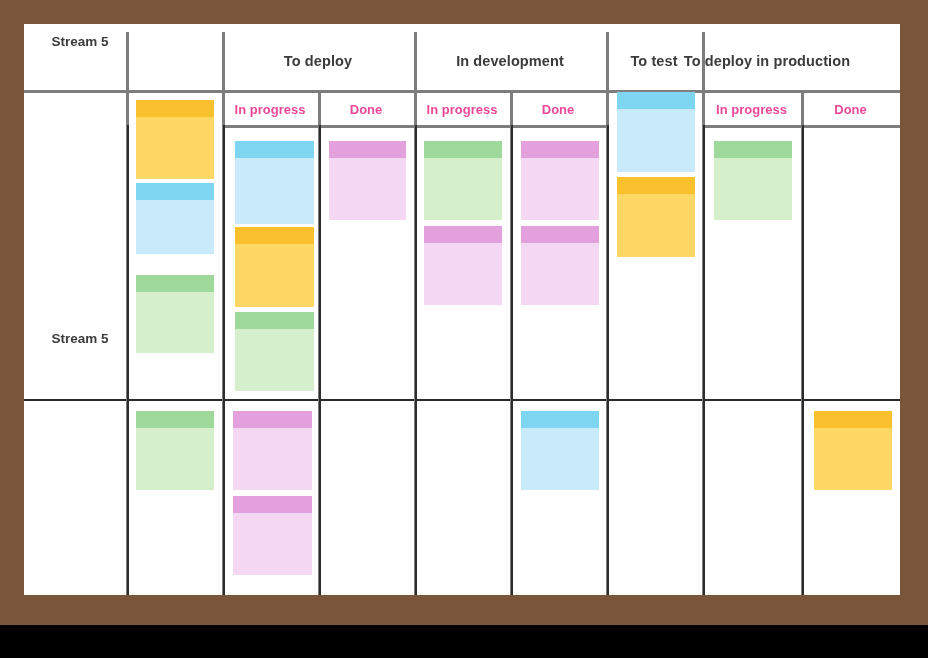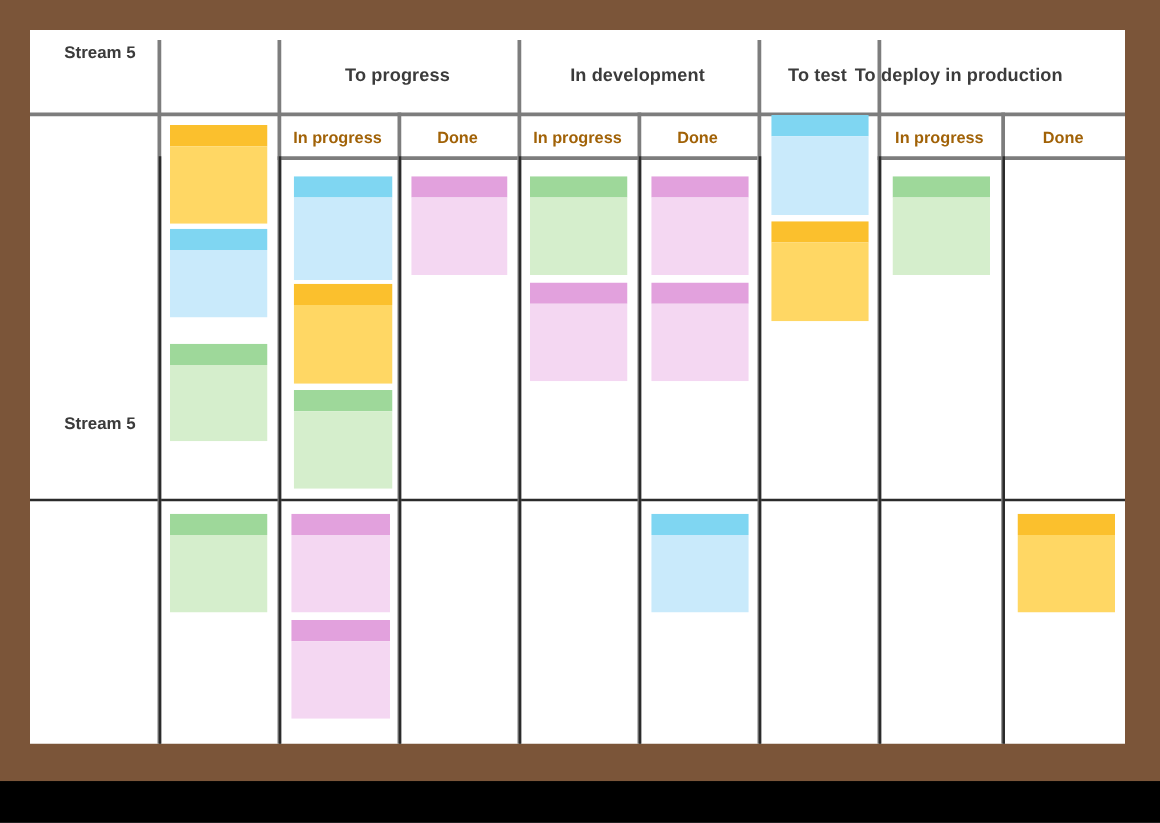--- a/index.html
+++ b/index.html
@@ -93,21 +93,21 @@
 
   .sub-header {
     position: absolute;
     top: 68px;
     height: 34px;
     display: flex;
     align-items: center;
     justify-content: center;
     font-size: 13px;
     font-weight: bold;
-    color: #a16207;
+    color: #ec4899;
     box-sizing: border-box;
   }
 
   .swim-label {
     position: absolute;
     left: 10px;
     width: 92px;
     font-size: 13.5px;
     font-weight: bold;
     color: #3b3b3b;
@@ -149,21 +149,21 @@
         <div class="vline thick" style="left: 486px; top: 66px; height: 505px;"></div>
         <div class="vline thick" style="left: 777px; top: 66px; height: 505px;"></div>
         <div class="vline" style="left: 103px; top: 101px; height: 470px;"></div>
         <div class="vline" style="left: 199px; top: 101px; height: 470px;"></div>
         <div class="vline" style="left: 295px; top: 101px; height: 470px;"></div>
         <div class="vline" style="left: 391px; top: 101px; height: 470px;"></div>
         <div class="vline" style="left: 487px; top: 101px; height: 470px;"></div>
         <div class="vline" style="left: 583px; top: 101px; height: 470px;"></div>
         <div class="vline" style="left: 679px; top: 101px; height: 470px;"></div>
         <div class="vline" style="left: 778px; top: 101px; height: 470px;"></div>
-        <div class="stage-header" style="left: 198px; width: 192px;">To progress</div>
+        <div class="stage-header" style="left: 198px; width: 192px;">To deploy</div>
         <div class="stage-header" style="left: 390px; width: 192px;">In development</div>
         <div class="stage-header" style="left: 582px; width: 96px;">To test</div>
         <div class="stage-header" style="left: 644px; width: 198px;">To deploy in production</div>
         <div class="sub-header" style="left: 198px; width: 96px;">In progress</div>
         <div class="sub-header" style="left: 294px; width: 96px;">Done</div>
         <div class="sub-header" style="left: 390px; width: 96px;">In progress</div>
         <div class="sub-header" style="left: 486px; width: 96px;">Done</div>
         <div class="sub-header" style="left: 678px; width: 99px;">In progress</div>
         <div class="sub-header" style="left: 777px; width: 99px;">Done</div>
         <div class="swim-label" style="top: 10px;">Stream 5</div>

